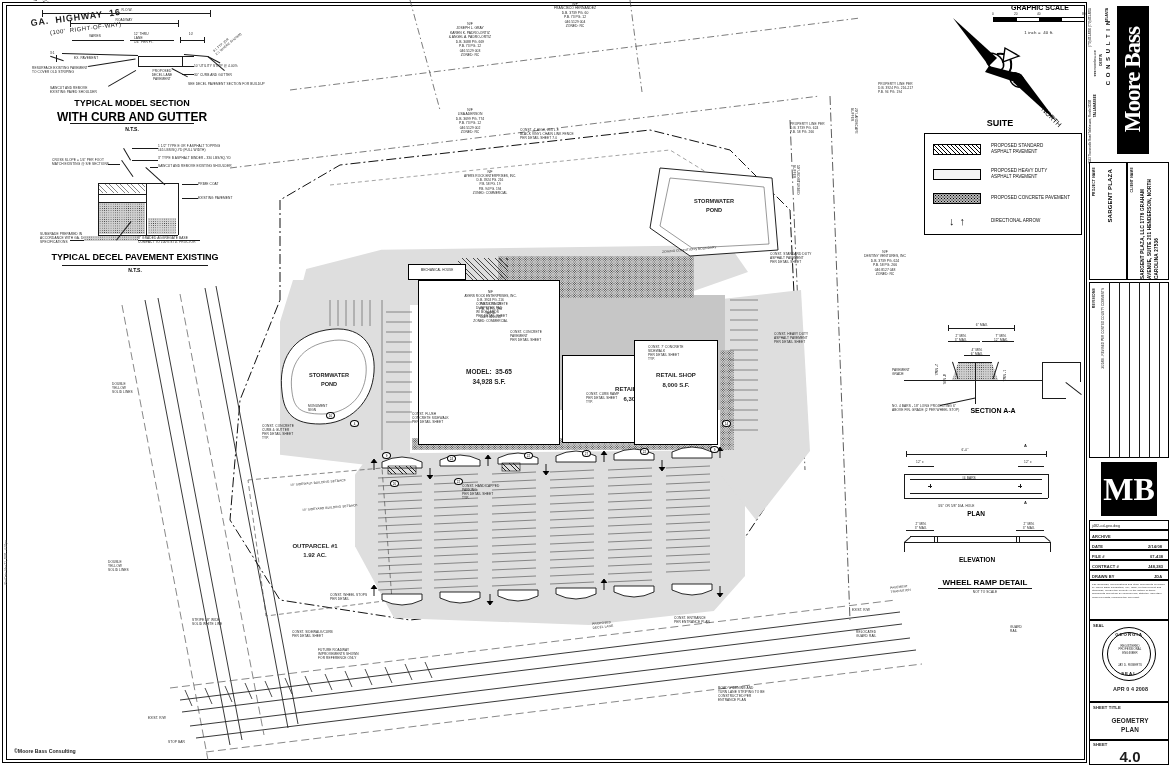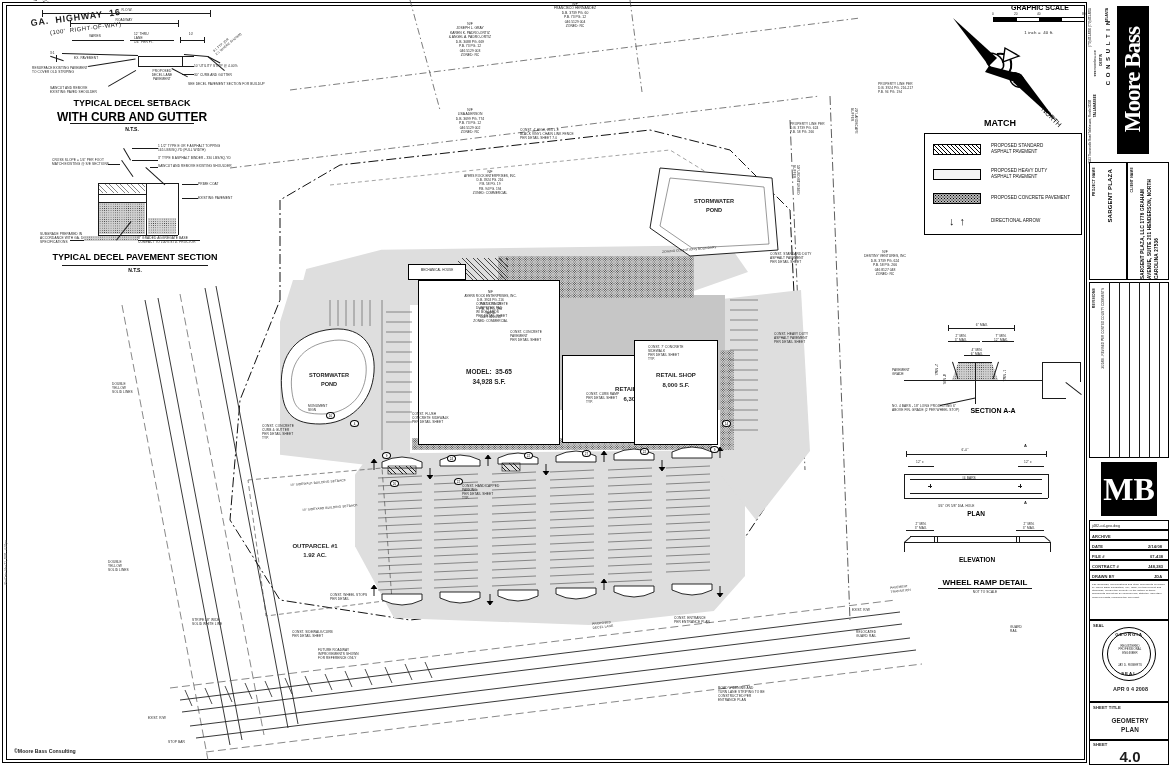--- a/index.html
+++ b/index.html
@@ -170,21 +170,21 @@
 EXISTING PAVED SHOULDER</div>
     <div class="ln" style="left:86px;top:80px;width:32px;height:0.6px;transform:rotate(-30deg);transform-origin:0 0;"></div>
 
     <div class="t" style="left:172px;top:58px;">10' UTILITY STRIP @ 4.00%</div>
     <div class="ln" style="left:160px;top:60px;width:12px;height:0.6px;"></div>
     <div class="t" style="left:172px;top:67px;">30" CURB AND GUTTER</div>
     <div class="ln" style="left:160px;top:68px;width:12px;height:0.6px;"></div>
     <div class="t" style="left:166px;top:76px;">SEE DECEL PAVEMENT SECTION FOR BUILDUP</div>
     <div class="ln" style="left:150px;top:62px;width:18px;height:0.6px;transform:rotate(28deg);transform-origin:0 0;"></div>
 
-    <div class="dbTitle" style="left:10px;top:92px;width:200px;font-size:9px;">TYPICAL DECEL SETBACK</div>
+    <div class="dbTitle" style="left:10px;top:92px;width:200px;font-size:9px;">TYPICAL MODEL SECTION</div>
     <div class="dbTitle" style="left:10px;top:104px;width:200px;font-size:12px;">WITH CURB AND GUTTER</div>
     <div class="ln" style="left:48px;top:117px;width:124px;height:1.2px;"></div>
     <div class="dbTitle" style="left:10px;top:120px;width:200px;font-size:5px;">N.T.S.</div>
   </div>
 
   <div class="detailBox" style="left:20px;top:140px;width:230px;height:135px;">
     <div class="t" style="left:138px;top:4px;">1 1/2" TYPE E OR F ASPHALT TOPPING
 165 LBS/SQ.YD (FULL WIDTH)</div>
     <div class="t" style="left:138px;top:16px;">3" TYPE B ASPHALT BINDER - 330 LBS/SQ.YD</div>
     <div class="t" style="left:138px;top:24px;">SAWCUT AND REMOVE EXISTING SHOULDER</div>
@@ -221,21 +221,21 @@
          background-image:radial-gradient(#333 .35px,transparent .45px);background-size:2.2px 2.2px;"></div>
     <div class="abs" style="left:128px;top:78px;width:28px;height:16px;background-color:#d6d6d6;
          background-image:radial-gradient(#333 .35px,transparent .45px);background-size:2.2px 2.2px;"></div>
 
     <div class="ln" style="left:50px;top:100px;width:130px;height:0.7px;"></div>
     <div class="abs" style="left:64px;top:96px;width:54px;height:5px;background-color:#d0d0d0;
          background-image:radial-gradient(#333 .35px,transparent .45px);background-size:2.2px 2.2px;"></div>
 
     <div class="ln" style="left:96px;top:100px;width:24px;height:0.6px;transform:rotate(-52deg);transform-origin:0 0;"></div>
 
-    <div class="dbTitle" style="left:0px;top:112px;width:230px;font-size:9px;">TYPICAL DECEL PAVEMENT SECTION</div>
+    <div class="dbTitle" style="left:0px;top:112px;width:230px;font-size:9px;">TYPICAL DECEL PAVEMENT EXISTING</div>
     <div class="ln" style="left:42px;top:125px;width:146px;height:1.2px;"></div>
     <div class="dbTitle" style="left:0px;top:127px;width:230px;font-size:5px;">N.T.S.</div>
   </div>
 
   <div class="detailBox" style="left:985px;top:4px;width:110px;height:40px;">
     <div class="ttl" style="left:0;top:0;width:110px;font-size:7px;">GRAPHIC SCALE</div>
     <div class="gsBar" style="left:8px;top:13px;width:92px;">
       <div class="gsFill"></div>
         <div></div>
         <div class="gsFill"></div>
@@ -252,21 +252,21 @@
     <polygon points="8,8 52,48 44,56" fill="#000"></polygon>
     <polygon points="112,112 68,72 76,64" fill="#000"></polygon>
     <path d="M44,56 L76,64 L70,72 L40,62 Z" fill="#000"></path>
     <ellipse cx="50" cy="52" rx="10" ry="7" transform="rotate(45 50 52)" fill="none" stroke="#000" stroke-width="1.6"></ellipse>
     <ellipse cx="72" cy="70" rx="8" ry="6" transform="rotate(45 72 70)" fill="none" stroke="#000" stroke-width="1.6"></ellipse>
     <path d="M52,44 q16,-2 14,14 q-2,8 -10,6" fill="none" stroke="#000" stroke-width="2"></path>
     <polygon points="60,38 74,46 58,52" fill="#fff" stroke="#000" stroke-width="1.4"></polygon>
     <text x="96" y="100" font-size="7" font-family="Liberation Sans, sans-serif" transform="rotate(45 96 100)">NORTH</text>
   </svg>
 
-  <div class="ttl" style="left:920px;top:118px;width:160px;font-size:9px;">MATCH</div>
+  <div class="ttl" style="left:920px;top:118px;width:160px;font-size:9px;">SUITE</div>
   <div id="legendbox" style="left:924px;top:133px;width:158px;height:102px;">
     <div class="legrow" style="left:8px;top:9px;width:146px;">
       <div class="swatch sw-hatch"></div>
       <div class="legtext">PROPOSED STANDARD
 ASPHALT PAVEMENT</div>
     </div>
     <div class="legrow" style="left:8px;top:34px;width:146px;">
       <div class="swatch sw-plain"></div>
       <div class="legtext">PROPOSED HEAVY DUTY
 ASPHALT PAVEMENT</div>

